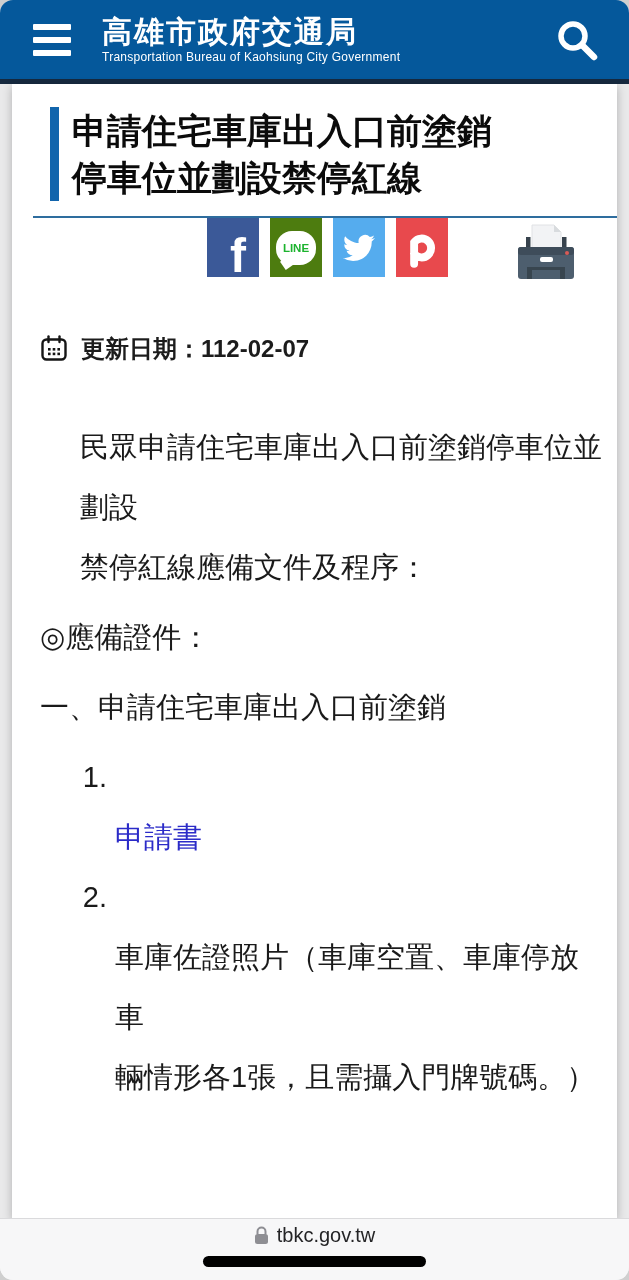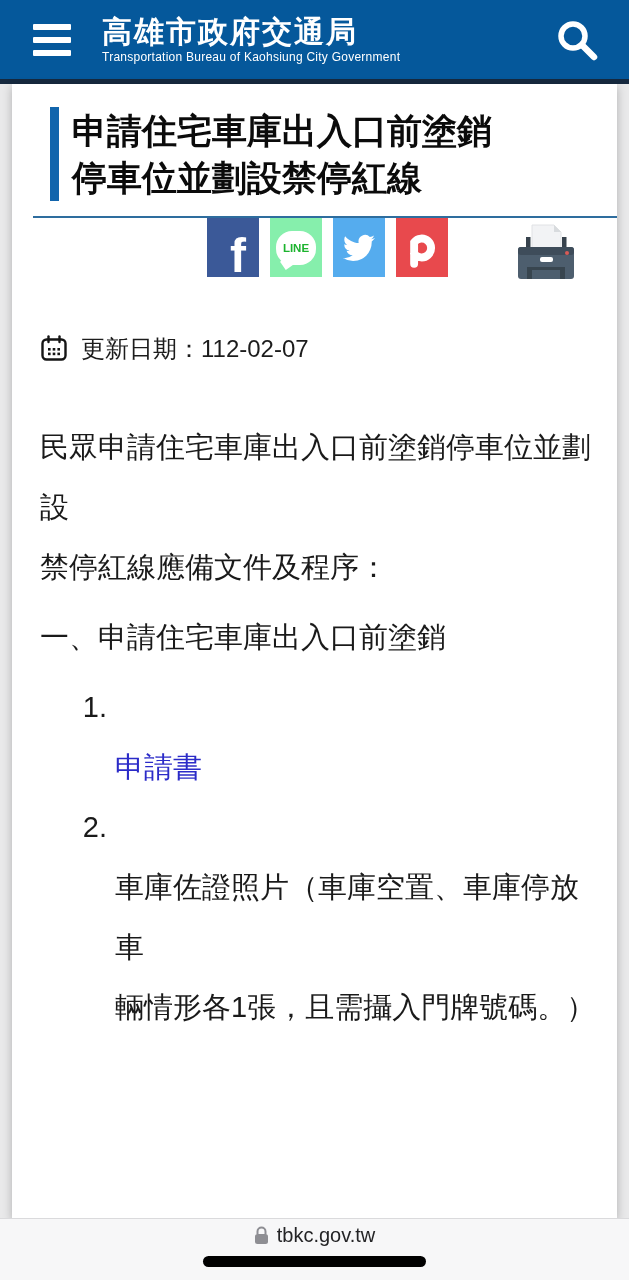--- a/index.html
+++ b/index.html
@@ -1,20 +1,20 @@
 <!DOCTYPE html>
 <html><head>
 <meta charset="utf-8">
 <style>
   * { box-sizing: border-box; }
   html,body { margin:0; padding:0; }
   body { background:#cfcfcf; font-family:"Liberation Sans","DejaVu Sans",sans-serif; }
 
   .screen { width:629px; height:1280px; position:relative; background:#E9E9EA;
-            overflow:hidden; margin:0 auto; }
+            overflow:hidden; margin:0 auto;border-radius:13px; }
 
   
   .topbar { height:84px; background:#05589B; border-bottom:5px solid #16293F;
             display:flex; align-items:center; padding:0 30px 0 33px; }
   .burger { width:38px; display:flex; flex-direction:column; gap:7px; cursor:pointer; flex:none; }
   .burger i { display:block; height:6px; background:#fff; border-radius:1px; }
   .logo { margin-left:31px; color:#fff; line-height:1; }
   .logo-zh { font-size:30px; font-weight:bold; letter-spacing:2px; }
   .logo-en { font-size:12px; margin-top:4px; letter-spacing:0.25px; white-space:nowrap; }
   .search-btn { margin-left:auto; cursor:pointer; display:flex; }
@@ -37,26 +37,26 @@
   .fb-f { color:#fff; font-size:48px; font-weight:bold; margin:16px 0 0 10px; }
   .line-bubble { width:40px; height:34px; background:#fff; border-radius:16px;
                  display:flex; align-items:center; justify-content:center; position:relative; }
   .line-bubble::after { content:""; position:absolute; left:6px; bottom:-3px;
                  width:10px; height:10px; background:#fff; transform:rotate(55deg); }
   .line-text { font-size:11.5px; font-weight:bold; letter-spacing:0; position:relative; z-index:1; }
   .print-btn { margin-left:66px; margin-top:5px; cursor:pointer; }
 
   
   .date-row { margin:46px 0 0 28px; display:flex; align-items:center; gap:13px;
-              color:#1C1C1C; font-size:24px; }
+              color:#1C1C1C; font-size:24px;font-weight:bold; }
 
   
   .content { padding:0 14px 0 28px; font-size:29px; line-height:60px; color:#1A1A1A; }
   .content p { margin:0 0 10px; white-space:pre-line; }
-  .content p.first { margin-top:52px; }
+  .content p.first { margin-top:52px;margin-left:40px; }
   .content p.sub-item { padding-left:45px; margin-bottom:6px; }
   ol.doc-list { margin:0; padding-left:75px; }
   ol.doc-list li { white-space:pre-line; }
   ol.doc-list li::marker { color:#1A1A1A; }
   a.doc-link { text-decoration:none; cursor:pointer; }
 
   
   .safari-bar { position:absolute; left:0; bottom:0; width:100%; height:62px;
                 background:#F7F7F8; border-top:1px solid #DADADC; z-index:5;
                 display:flex; flex-direction:column; align-items:center; }
@@ -93,21 +93,21 @@
     <div class="title-wrap">
       <h1 class="page-title">申請住宅車庫出入口前塗銷
 停車位並劃設禁停紅線</h1>
     </div>
 
     <div class="share-section">
       <div class="share-list">
         <div class="share-btn" style="background: rgb(59, 89, 152);">
           <span class="fb-f">f</span>
         </div>
-        <div class="share-btn" style="background: #86efac;">
+        <div class="share-btn" style="background: #4d7c0f;">
           <span class="line-bubble">
             <span class="line-text" style="color: rgb(28, 179, 46);">LINE</span>
           </span>
         </div>
         <div class="share-btn" style="background: rgb(85, 172, 238);">
           <svg width="38" height="32" viewBox="0 0 24 24">
             <path fill="#fff" d="M23.953 4.57a10 10 0 01-2.825.775 4.958 4.958 0 002.163-2.723c-.951.555-2.005.959-3.127 1.184a4.92 4.92 0 00-8.384 4.482C7.69 8.095 4.067 6.13 1.64 3.162a4.822 4.822 0 00-.666 2.475c0 1.71.87 3.213 2.188 4.096a4.904 4.904 0 01-2.228-.616v.06a4.923 4.923 0 003.946 4.827 4.996 4.996 0 01-2.212.085 4.936 4.936 0 004.604 3.417 9.867 9.867 0 01-6.102 2.105c-.39 0-.779-.023-1.17-.067a13.995 13.995 0 007.557 2.209c9.053 0 13.998-7.496 13.998-13.985 0-.21 0-.42-.015-.63A9.935 9.935 0 0024 4.59z"></path>
           </svg>
         </div>
         <div class="share-btn" style="background: rgb(232, 73, 77);">
@@ -145,20 +145,21 @@
             <rect x="12.7" y="17.6" width="2.6" height="2.6"></rect>
             <rect x="17.4" y="17.6" width="2.6" height="2.6"></rect>
         </g>
       </svg>
       <span>更新日期：112-02-07</span>
     </div>
 
     <div class="content">
       <p class="first">民眾申請住宅車庫出入口前塗銷停車位並劃設
 禁停紅線應備文件及程序：</p>
+      <p>◎應備證件：</p>
       <p>一、申請住宅車庫出入口前塗銷</p>
 
       <ol class="doc-list">
         <li>
           <a class="doc-link" style="color: rgb(43, 43, 200);">申請書</a>
         </li>
         <li>
           <span>車庫佐證照片（車庫空置、車庫停放車
 輛情形各1張，且需攝入門牌號碼。）</span>
         </li>

